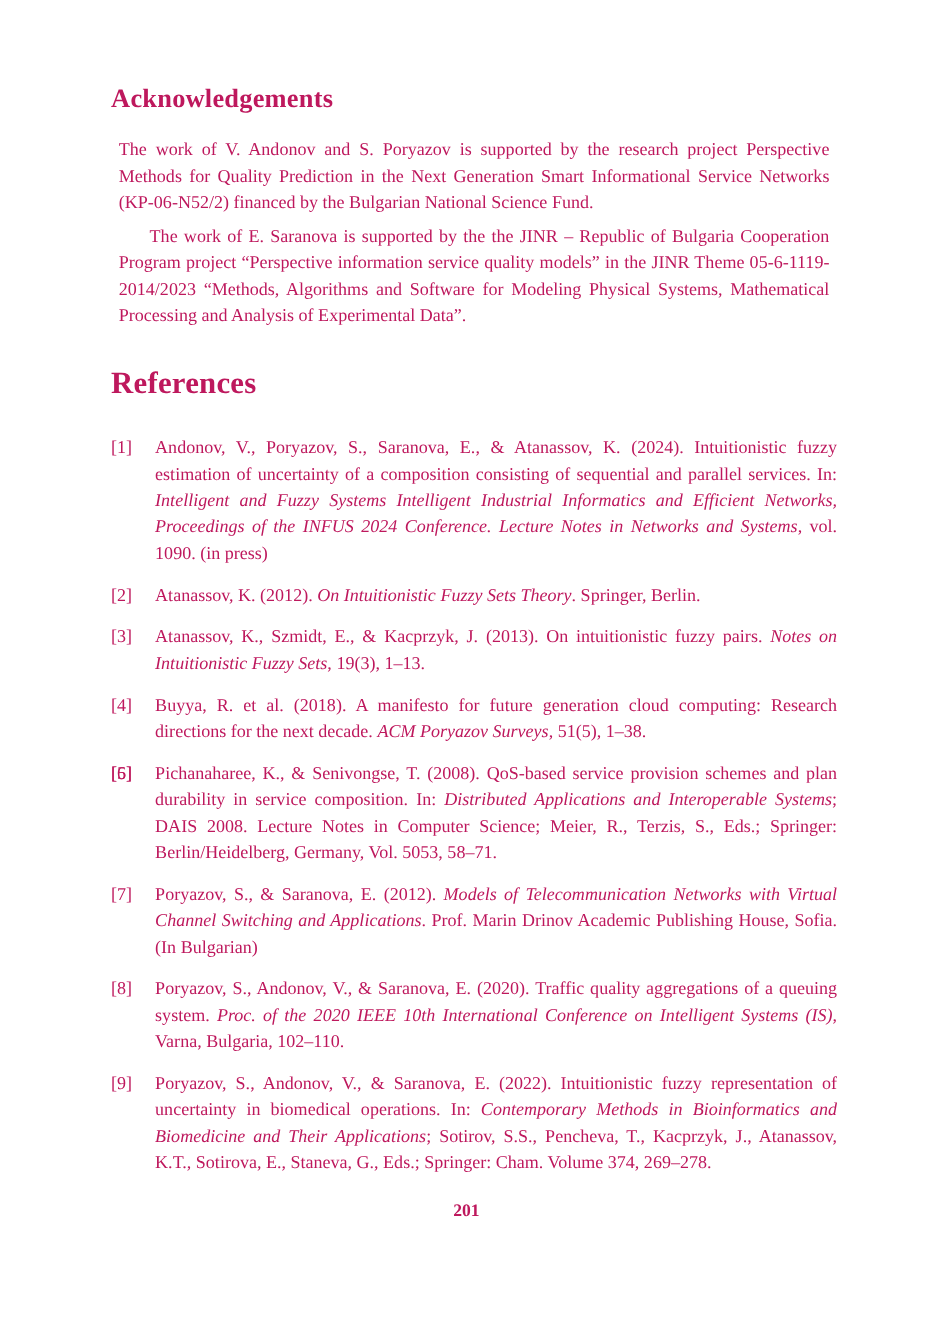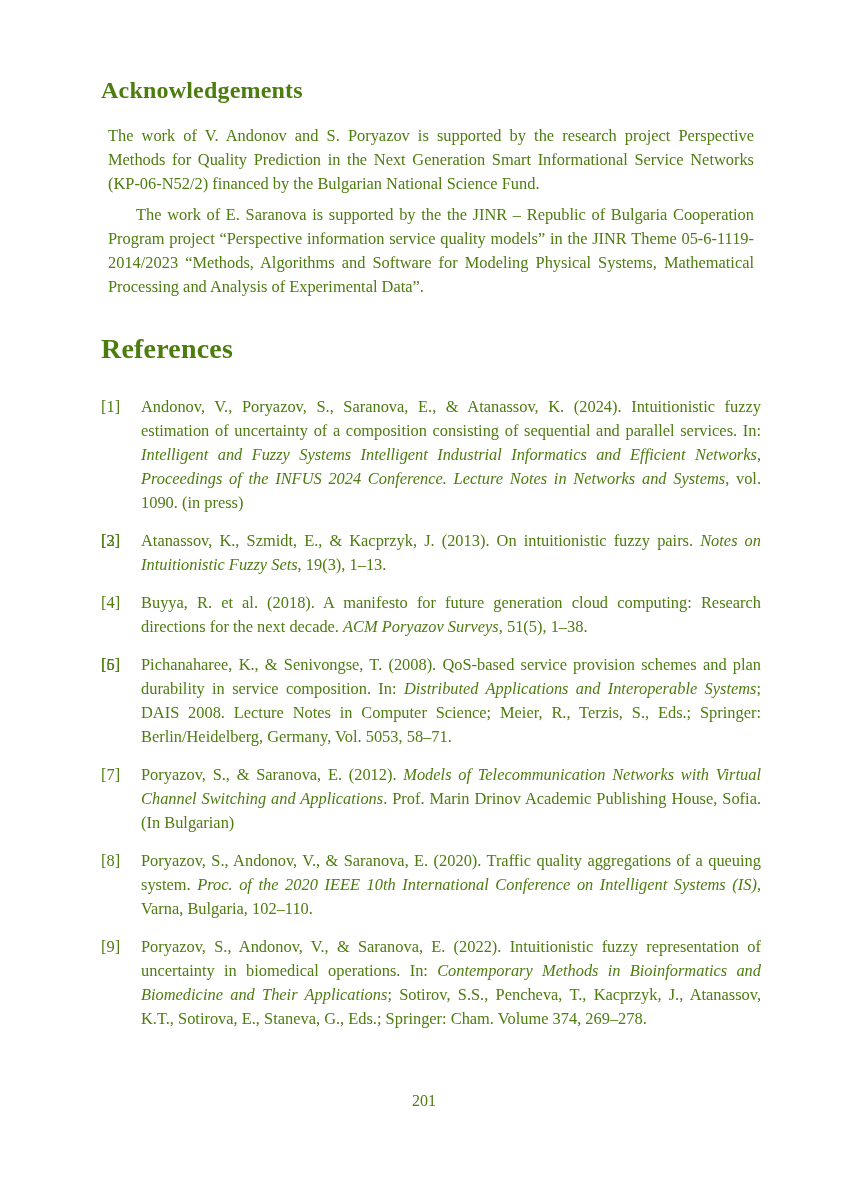--- a/index.html
+++ b/index.html
@@ -6,21 +6,21 @@
     margin: 0;
     padding: 0;
     background: #ffffff;
   }
   .page {
     position: relative;
     width: 848px;
     height: 1200px;
     background: #ffffff;
     font-family: "Liberation Serif", "DejaVu Serif", serif;
-    color: #4d7c0f;
+    color: #be185d;
     overflow: hidden;
   }
   .content {
     position: absolute;
     left: 101px;
     top: 0;
     width: 660px;
   }
   .section-heading {
     font-weight: bold;
@@ -66,20 +66,21 @@
     text-align: left;
   }
   .page-number {
     position: absolute;
     left: 0;
     right: 0;
     top: 1091px;
     text-align: center;
     font-size: 16px;
     line-height: 20px;
+    font-weight: bold;
   }
 </style>
 </head>
 <body>
 
 <div class="page">
   <div class="content">
 
     <div>
       <div class="section-heading">Acknowledgements</div>
@@ -92,20 +93,21 @@
 
       <div class="ref-list">
 
         <div class="ref-item">
           <span class="ref-label">[1]</span>
           <span class="ref-text"><span>Andonov, V., Poryazov, S., Saranova, E., &amp; Atanassov, K. (2024). Intuitionistic fuzzy estimation of uncertainty of a composition consisting of sequential and parallel services. In: </span><i>Intelligent and Fuzzy Systems Intelligent Industrial Informatics and Efficient Networks, Proceedings of the INFUS 2024 Conference. Lecture Notes in Networks and Systems</i><span>, vol. 1090. (in press)</span></span>
         </div>
 
         <div class="ref-item">
           <span class="ref-label">[2]</span>
+          <span class="ref-text"><span>Atanassov, K. (2012). </span><i>On Intuitionistic Fuzzy Sets Theory</i><span>. Springer, Berlin.</span></span>
         </div>
 
         <div class="ref-item">
           <span class="ref-label">[3]</span>
           <span class="ref-text"><span>Atanassov, K., Szmidt, E., &amp; Kacprzyk, J. (2013). On intuitionistic fuzzy pairs. </span><i>Notes on Intuitionistic Fuzzy Sets</i><span>, 19(3), 1–13.</span></span>
         </div>
 
         <div class="ref-item">
           <span class="ref-label">[4]</span>
           <span class="ref-text"><span>Buyya, R. et al. (2018). A manifesto for future generation cloud computing:  Research directions for the next decade. </span><i>ACM Poryazov Surveys</i><span>, 51(5), 1–38.</span></span>

